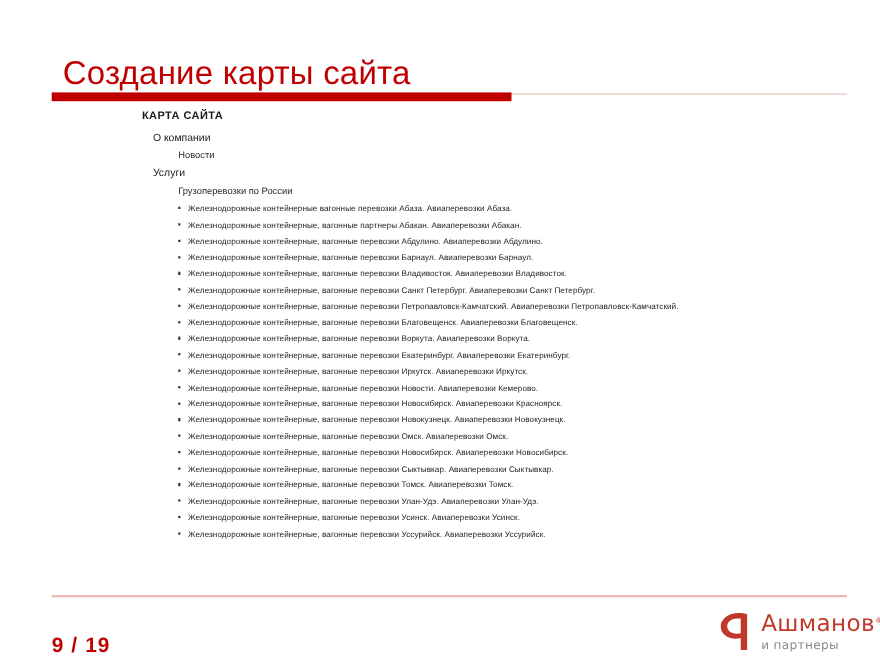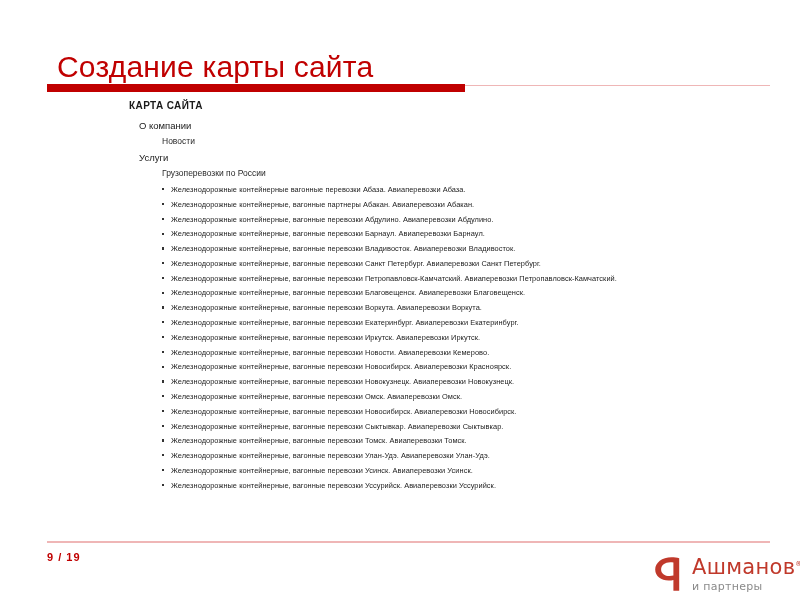--- a/index.html
+++ b/index.html
@@ -115,22 +115,22 @@
     position: absolute;
     left: 47px;
     top: 541px;
     width: 723px;
     height: 1.5px;
     background: #EFB6B6;
   }
   .page-number {
     position: absolute;
     left: 47px;
-    top: 551px;
-    font-size: 11px;
+    top: 577px;
+    font-size: 19px;
     font-weight: 700;
     color: #C00000;
     letter-spacing: 1px;
   }
 
   
   .logo {
     position: absolute;
     left: 649px;
     top: 554px;

